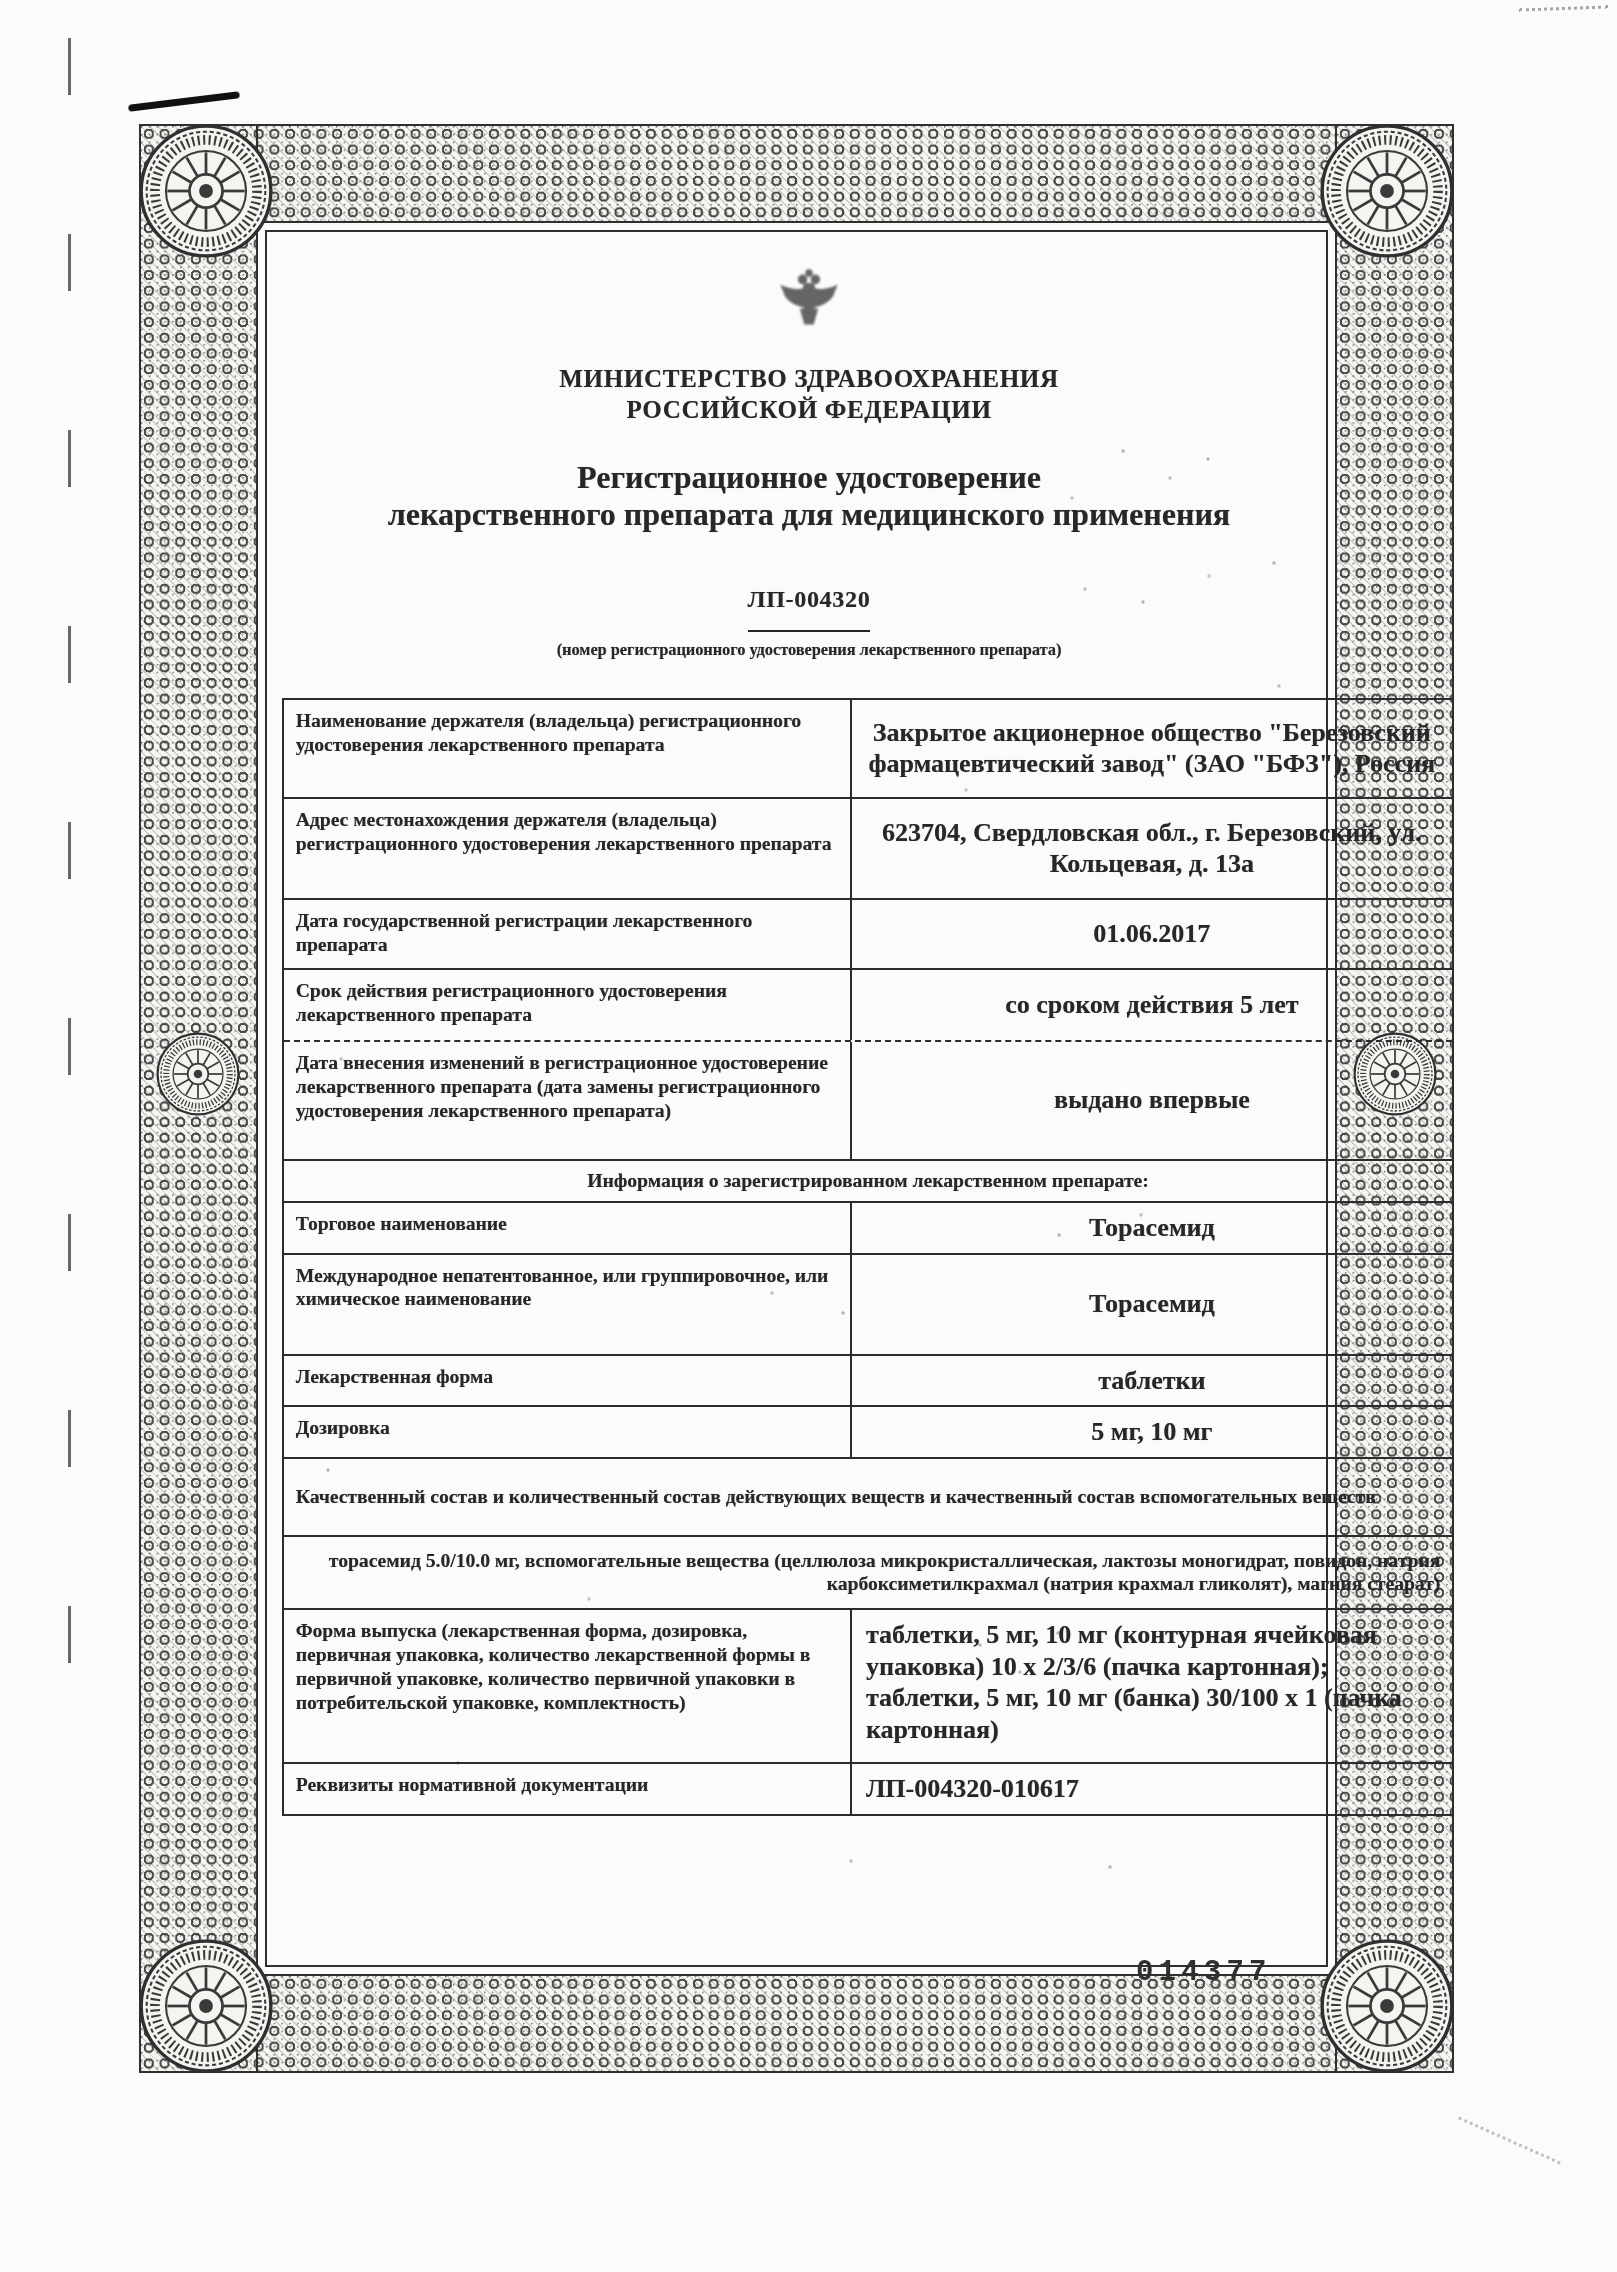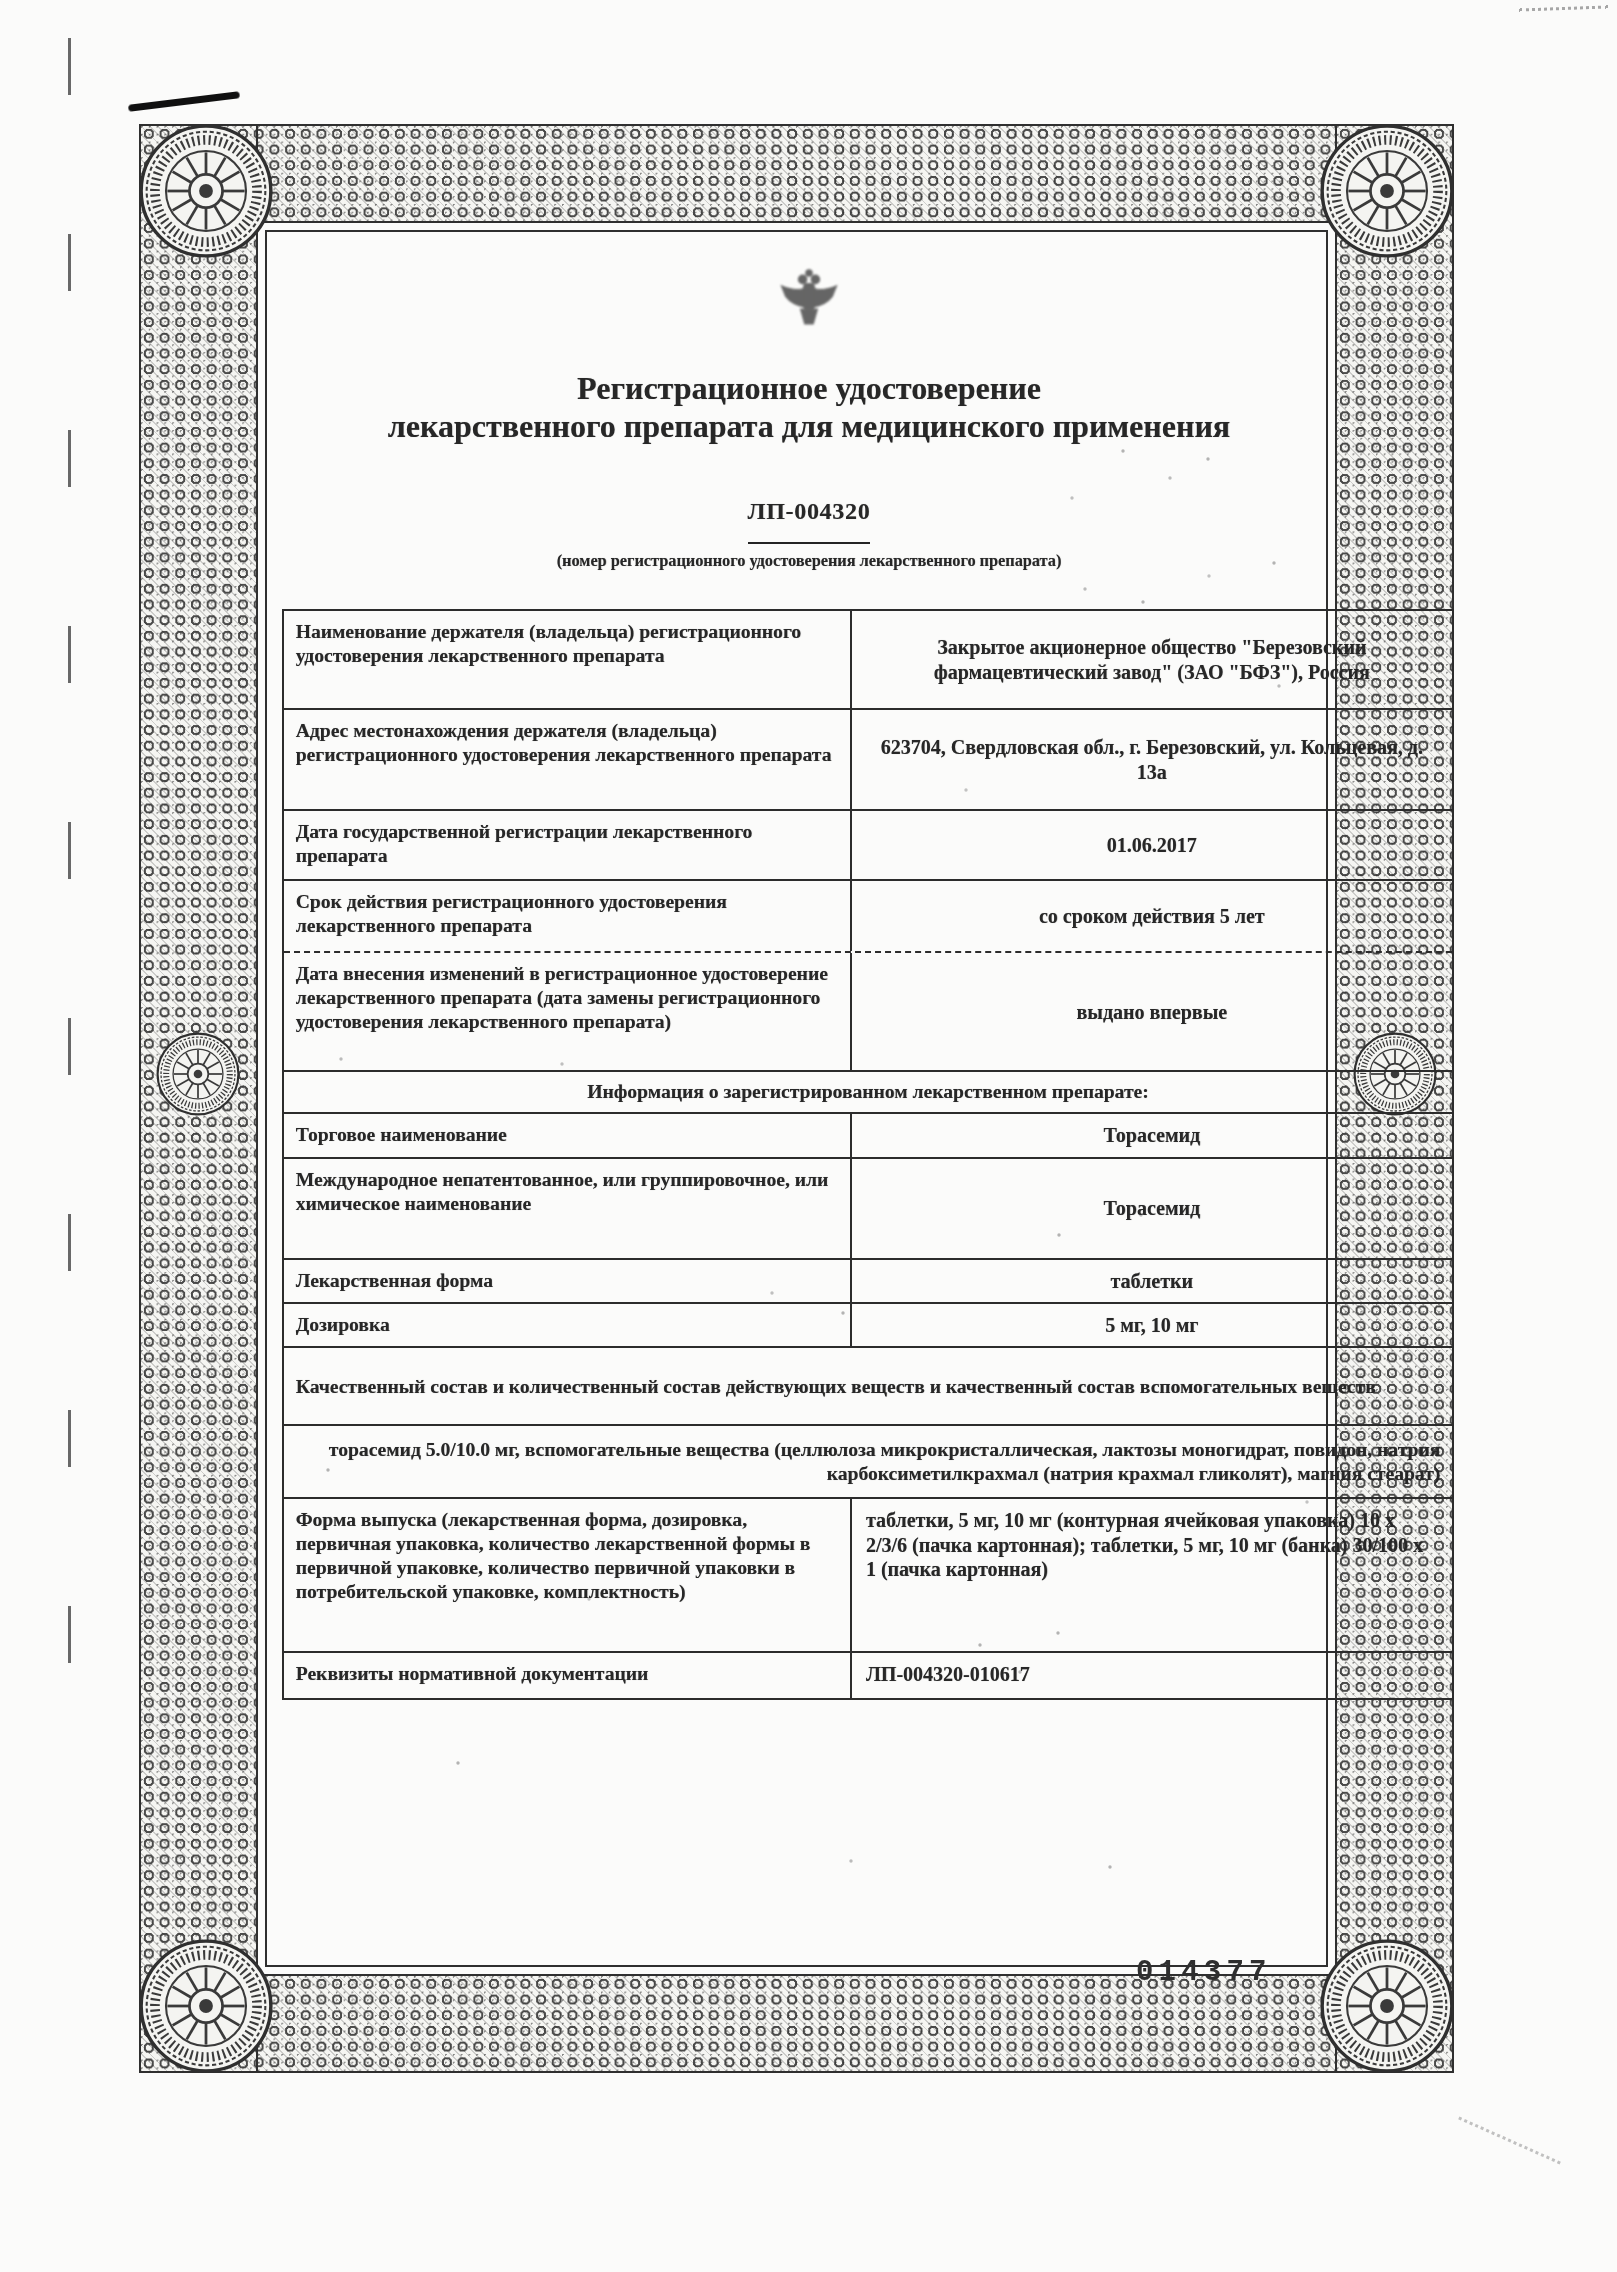--- a/index.html
+++ b/index.html
@@ -98,21 +98,21 @@
   }
   .t-row{display:flex;border-top:2px solid #2c2c2c;box-sizing:border-box;}
   .t-row:first-child{border-top:none;}
   .t-row.top-dashed{border-top-style:dashed;}
   .t-label{
     width:48.6%;border-right:2px solid #2c2c2c;padding:9px 11.7px;
     font-size:19.6px;font-weight:700;line-height:1.22;box-sizing:border-box;
   }
   .t-value{
     flex:1;display:flex;align-items:center;justify-content:center;
-    text-align:center;padding:9px 14.3px;font-size:20px;font-weight:700;
+    text-align:center;padding:9px 14.3px;font-size:26px;font-weight:700;
     line-height:1.22;box-sizing:border-box;
   }
   .t-value.left{align-items:flex-start;justify-content:flex-start;text-align:left;}
   .t-full{
     width:100%;display:flex;align-items:center;justify-content:center;
     text-align:center;padding:7.8px 11.7px;font-size:19.6px;font-weight:700;
     line-height:1.22;box-sizing:border-box;
   }
   .t-full.left{justify-content:flex-start;text-align:right;}
   .t-row:nth-child(1){min-height:97px;}
@@ -205,20 +205,24 @@
       <circle cx="26" cy="14" r="4"></circle>
         <circle cx="38" cy="14" r="4"></circle>
         <circle cx="32" cy="8" r="3"></circle>
       <path d="M6,20 Q20,26 28,22 L28,40 Q16,38 10,30 Z"></path>
       <path d="M58,20 Q44,26 36,22 L36,40 Q48,38 54,30 Z"></path>
       <rect x="27" y="18" width="10" height="24" rx="3"></rect>
       <path d="M24,42 L40,42 L36,56 L28,56 Z"></path>
     </g>
   </svg>
 
+  <div class="ministry ink">
+    <div>МИНИСТЕРСТВО ЗДРАВООХРАНЕНИЯ</div>
+    <div>РОССИЙСКОЙ ФЕДЕРАЦИИ</div>
+  </div>
 
   <div class="doc-title ink">
     <div>Регистрационное удостоверение</div>
     <div>лекарственного препарата для медицинского применения</div>
   </div>
 
   <div class="reg-number">
     <span class="ink">ЛП-004320</span>
   </div>
   <div class="reg-caption ink">(номер регистрационного удостоверения лекарственного препарата)</div>

